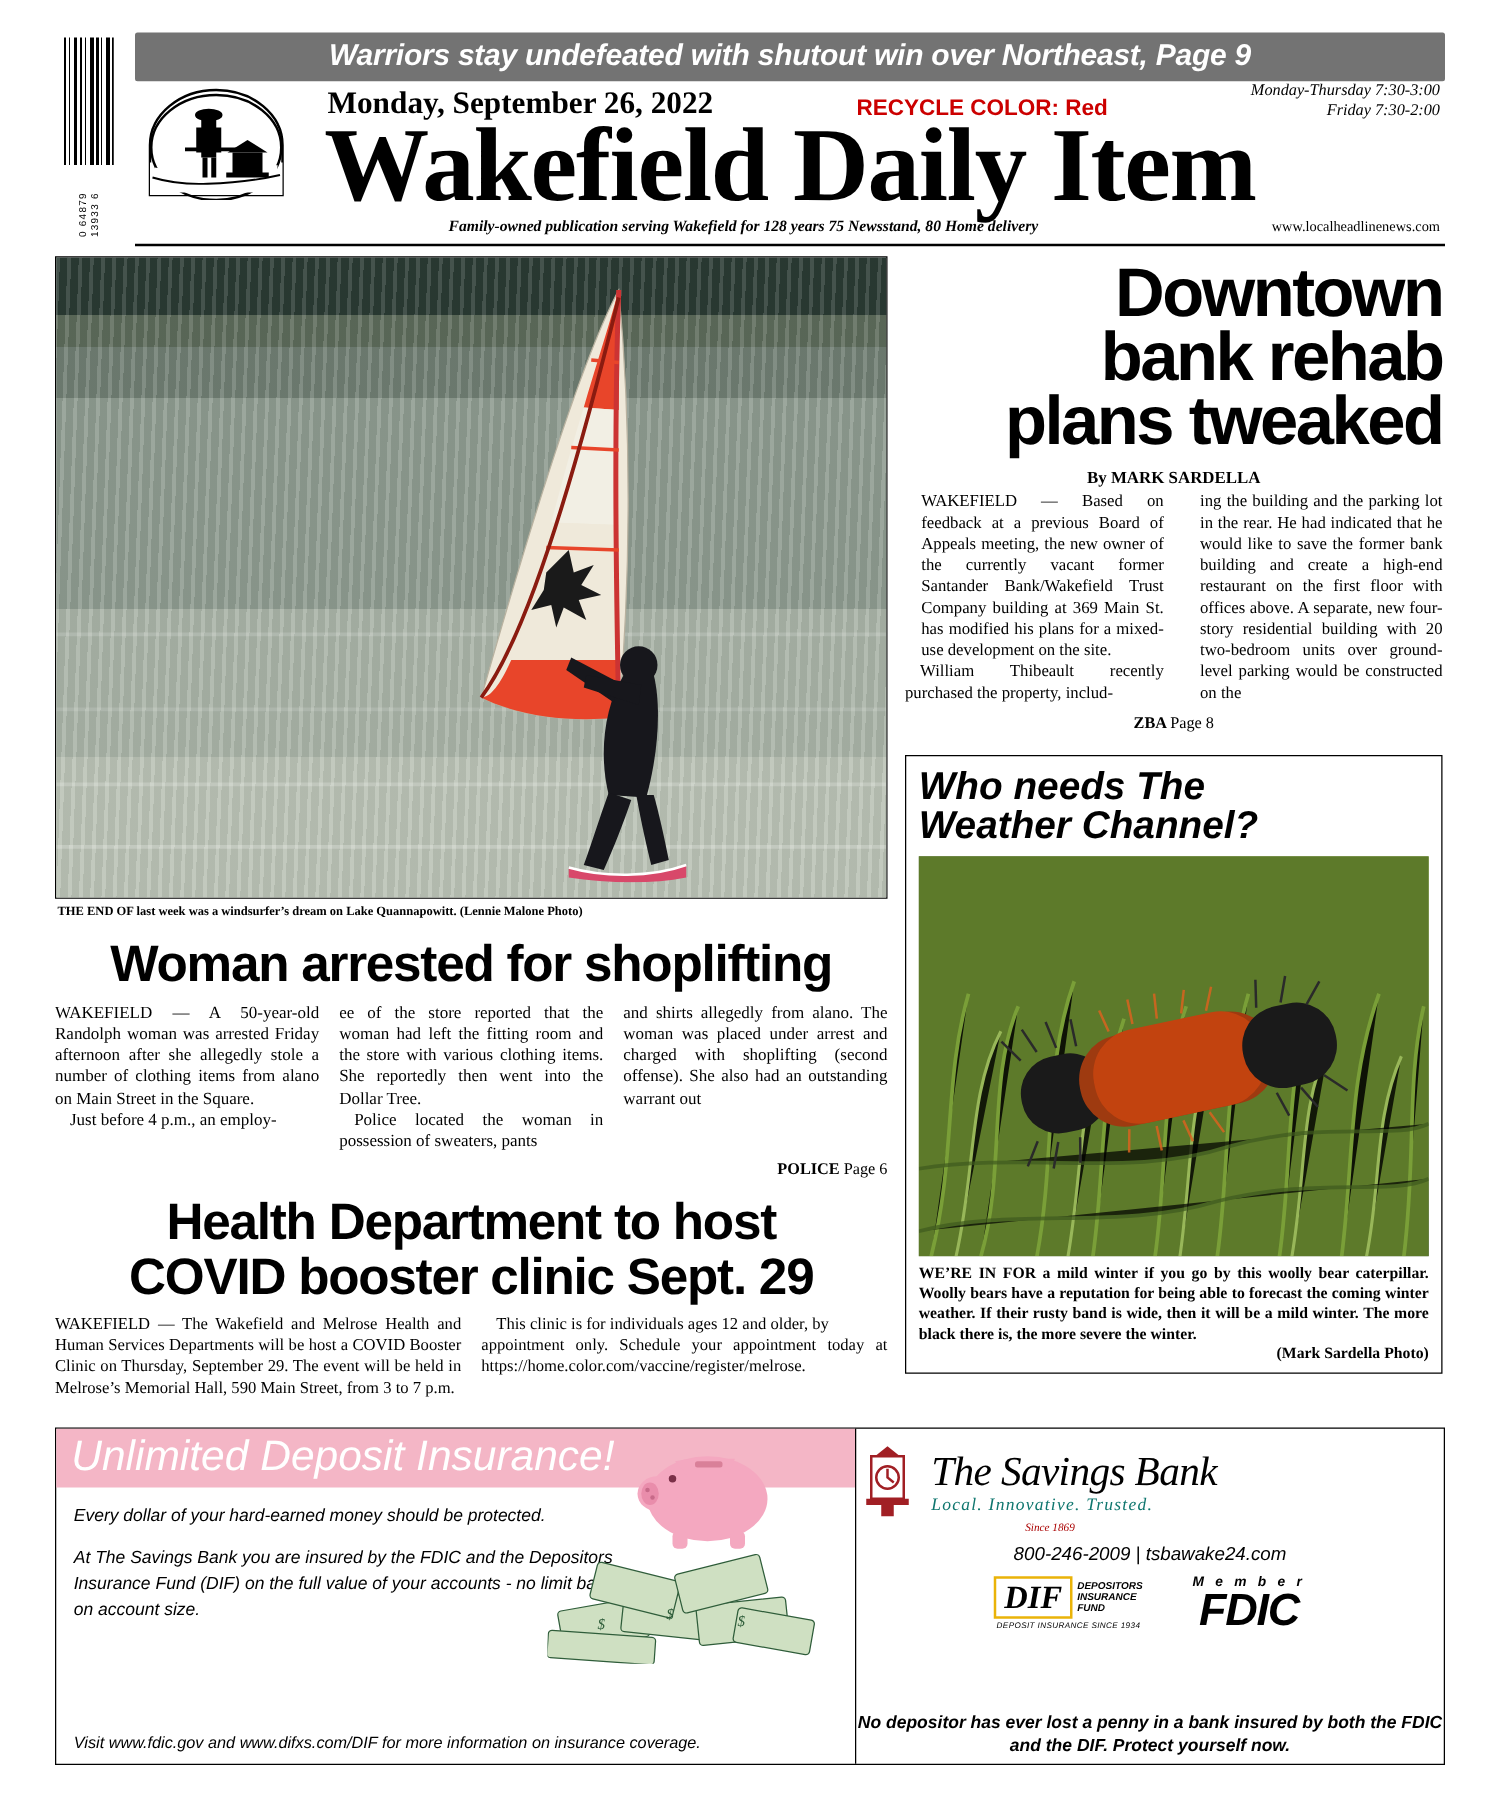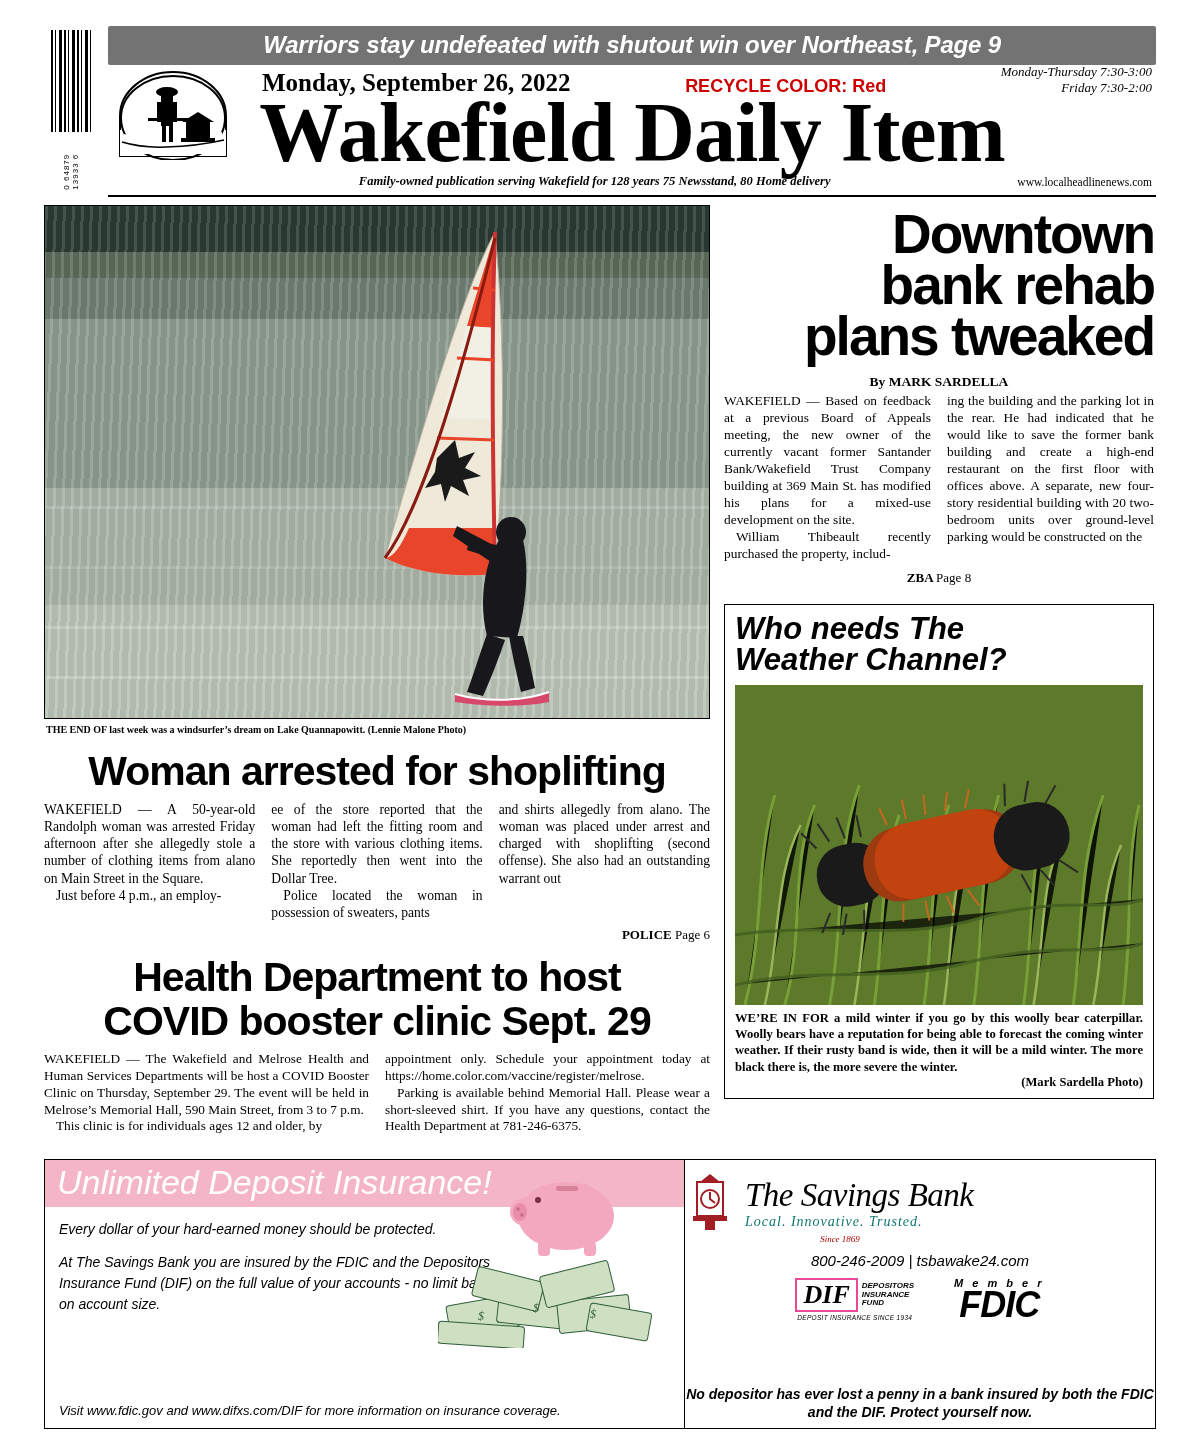--- a/index.html
+++ b/index.html
@@ -79,21 +79,21 @@
   .cols2b { column-count:2; column-gap:16px; font-size:13.3px; line-height:1.27; text-align:justify; }
   .cols3 p, .cols2 p, .cols2b p { margin:0; text-indent:12px; }
   .cols3 p.first, .cols2 p.first, .cols2b p.first { text-indent:0; }
   .jump { font-weight:bold; text-align:right; margin-top:6px; font-size:13px; }
   .jump span.pg { font-weight:normal; }
   .byline { text-align:center; font-weight:bold; font-size:13.5px; margin-bottom:2px; font-family:"Liberation Serif",serif;}
 
   
   .right-body { column-count:2; column-gap:16px; font-size:13.4px; line-height:1.27; text-align:justify; }
   .right-body p { margin:0; text-indent:12px; }
-  .right-body p.first { text-indent:0; }
+  .right-body p.first { text-indent:0;margin-left:13px; }
 
   
   .wx-box { border:1px solid #000; margin-top:18px; padding:8px 10px 8px 10px; }
   .wx-title { font-family:"Liberation Sans", sans-serif; font-weight:bold; font-style:italic;
               font-size:31px; line-height:1.05; margin-bottom:8px; }
   .wx-photo { width:100%; height:320px; position:relative; overflow:hidden;
               background:linear-gradient(160deg,#4f6b22 0%, #6e8b32 35%, #55702a 70%, #3f5a1f 100%); }
   .wx-caption { font-size:12.6px; font-weight:bold; line-height:1.3; margin-top:5px; text-align:justify; }
   .wx-credit { text-align:right; font-weight:bold; font-size:12.6px; }
 
@@ -106,21 +106,21 @@
   .ad-fine { position:absolute; bottom:10px; left:14px; font-family:"Liberation Sans", sans-serif; font-size:13px; }
   .piggy { position:absolute; right:60px; top:6px; width:120px; height:92px; }
   .money { position:absolute; right:26px; top:78px; width:220px; height:110px; }
   .ad-right { flex:1; position:relative; text-align:center; }
   .tsb-name { font-family:"Liberation Serif", serif; font-size:33px; letter-spacing:-.5px; }
   .tsb-sub { font-family:"Liberation Serif", serif; font-size:14px; color:#0f766e; letter-spacing:1px; }
   .tsb-since { font-family:"Liberation Serif", serif; font-size:9px; color:#a00; }
   .tsb-phone { font-family:"Liberation Sans", sans-serif; font-size:15px; margin-top:8px; }
   .fdic-row { display:flex; justify-content:center; gap:40px; align-items:center; margin-top:8px; }
   .dif-badge { display:flex; align-items:center; gap:4px; }
-  .dif-box { border:2px solid #ec4899; font-family:"Liberation Serif",serif; font-weight:bold; font-size:26px; padding:0 6px; }
+  .dif-box { border:2px solid #eab308; font-family:"Liberation Serif",serif; font-weight:bold; font-size:26px; padding:0 6px; }
   .dif-txt { font-family:"Liberation Sans", sans-serif; font-size:8px; font-weight:bold; text-align:left; line-height:1.1;}
   .dif-foot { font-family:"Liberation Sans", sans-serif; font-size:6.5px; letter-spacing:.3px; margin-top:2px; text-align:center;}
   .fdic-badge { text-align:center; }
   .member { font-family:"Liberation Sans", sans-serif; font-size:11px; font-weight:bold; letter-spacing:3px; }
   .fdic-big { font-family:"Liberation Sans", sans-serif; font-size:36px; font-weight:bold; letter-spacing:-1px; line-height:.9;}
   .ad-right-foot { position:absolute; bottom:6px; left:0; right:0;
                    font-family:"Liberation Sans", sans-serif; font-weight:bold; font-size:14px; line-height:1.35; }
 </style>
 </head>
 <body>
@@ -234,21 +234,20 @@
         <span>POLICE</span>
         <span class="pg">Page 6</span>
       </div>
 
       <h1 class="head head-health">Health Department to host</h1>
       <h1 class="head head-health" style="margin-top:-6px">COVID booster clinic Sept. 29</h1>
       <div class="cols2b">
         <p class="first">WAKEFIELD — The Wakefield and Melrose Health and Human Services Departments will be host a COVID Booster Clinic on Thursday, September 29. The event will be held in Melrose’s Memorial Hall, 590 Main Street, from 3 to 7 p.m.</p>
         <p>This clinic is for individuals ages 12 and older, by</p>
         <p class="first">appointment only.  Schedule your appointment today at https://home.color.com/vaccine/register/melrose.</p>
-        <p>Parking is available behind Memorial Hall. Please wear a short-sleeved shirt. If you have any questions, contact the Health Department at 781-246-6375.</p>
       </div>
     </div>
 
     <div class="col-right">
       <div class="head-right">Downtown</div>
       <div class="head-right" style="margin-top:-14px">bank rehab</div>
       <div class="head-right" style="margin-top:-14px">plans tweaked</div>
 
       <div class="byline">By MARK SARDELLA</div>
       <div class="right-body">

